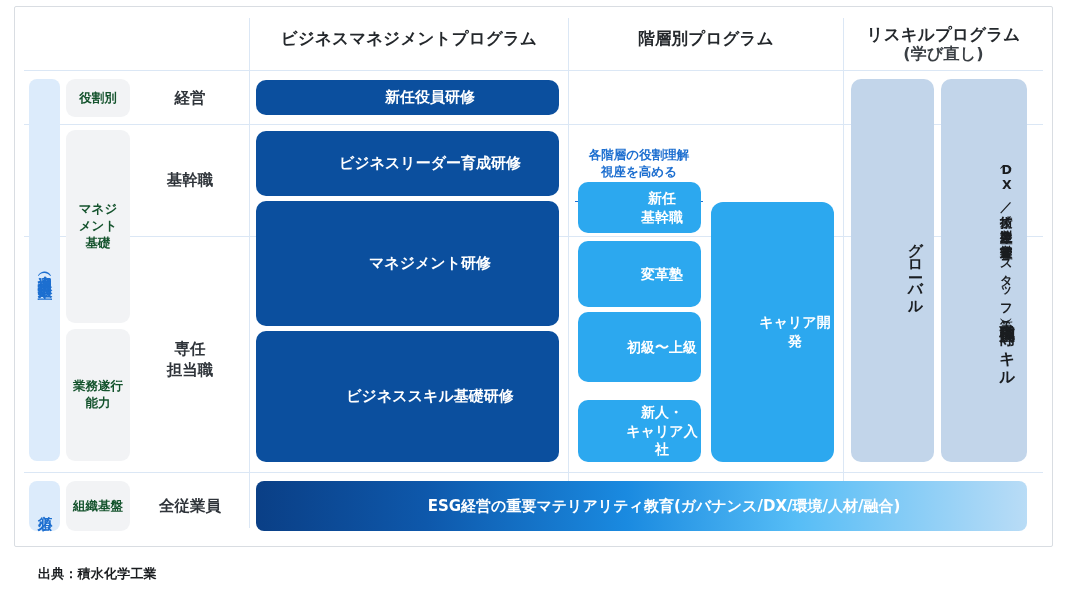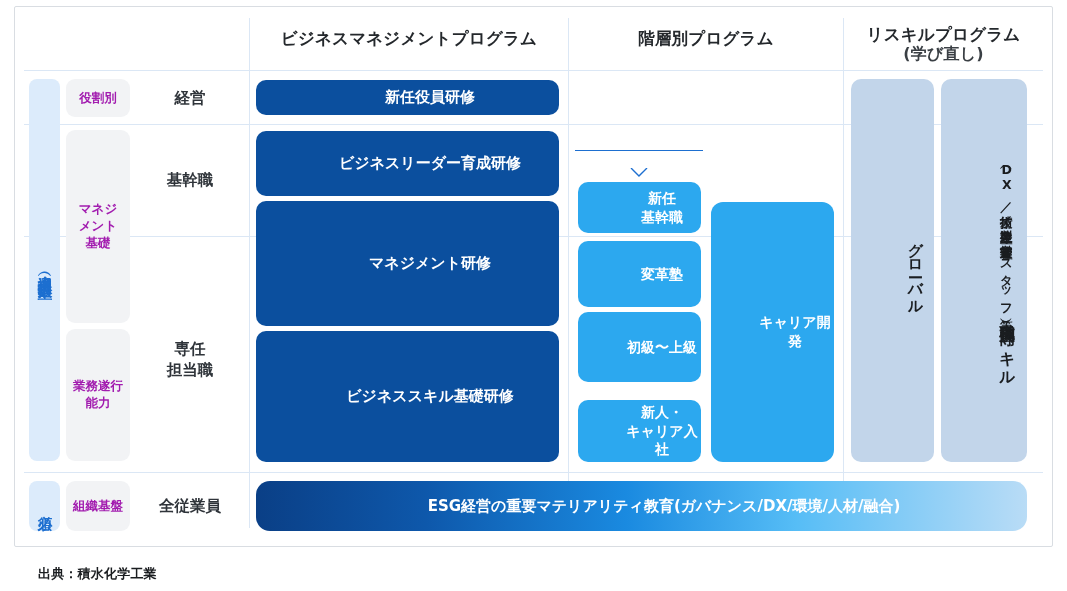--- a/index.html
+++ b/index.html
@@ -52,21 +52,21 @@
   }
   .vchip.req{ font-size:14.5px; letter-spacing:2px; }
 
   
   .gchip{
     position:absolute;
     background:#f2f3f5;
     border-radius:9px;
     display:flex; align-items:center; justify-content:center;
     text-align:center;
-    color:#a21caf;
+    color:#14532d;
     font-weight:bold;
     font-size:12.5px;
     line-height:1.35;
     white-space:pre-line;
   }
 
   
   .rlabel{
     position:absolute;
     display:flex; align-items:center; justify-content:center;
@@ -92,21 +92,21 @@
   }
   .pbox.dark{ background:#0b4f9e; font-size:15px; }
   .pbox.light{ background:#2ca8ef; font-size:14px; }
   .pbox.pale{
     background:#c2d5ea; color:#1a1d20; font-size:15px;
     writing-mode:vertical-rl; text-orientation:upright;
     letter-spacing:2px; line-height:1.25;
   }
   .pbox.esg{
     background:linear-gradient(90deg,#0a3f86 0%,#0e58ab 22%,#1a8ae0 48%,#56bdf6 70%,#b9dcf6 100%);
-    font-size:15px; border-radius:14px;
+    font-size:15px; border-radius:8px;
   }
   .pbox.lightv{
     writing-mode:horizontal-tb;
   }
 
   
   .annot{
     position:absolute;
     color:#1d6fd0;
     font-weight:bold;
@@ -191,20 +191,22 @@
   <div class="pbox dark" style="left:256px; top:80px; width:303px; height:35px;">新任役員研修</div>
 
   <div class="pbox dark" style="left:256px; top:131px; width:303px; height:65px;">ビジネスリーダー育成研修</div>
 
   <div class="pbox dark" style="left:256px; top:201px; width:303px; height:125px;">マネジメント研修</div>
 
   <div class="pbox dark" style="left:256px; top:331px; width:303px; height:131px;">ビジネススキル基礎研修</div>
 
 
   <div class="annot" style="left:575px; top:130px; width:128px;">
+    <div>各階層の役割理解
+視座を高める</div>
     <div class="rule"></div>
     <div class="caret">
       <svg width="18" height="9" viewBox="0 0 18 9">
           <path d="M1 0 L9 8 L17 0" fill="none" stroke="#1d6fd0" stroke-width="1.4"></path>
         </svg>
     </div>
   </div>
 
   <div class="pbox light lightv" style="left:578px; top:182px; width:123px; height:51px;">新任
 基幹職</div>

